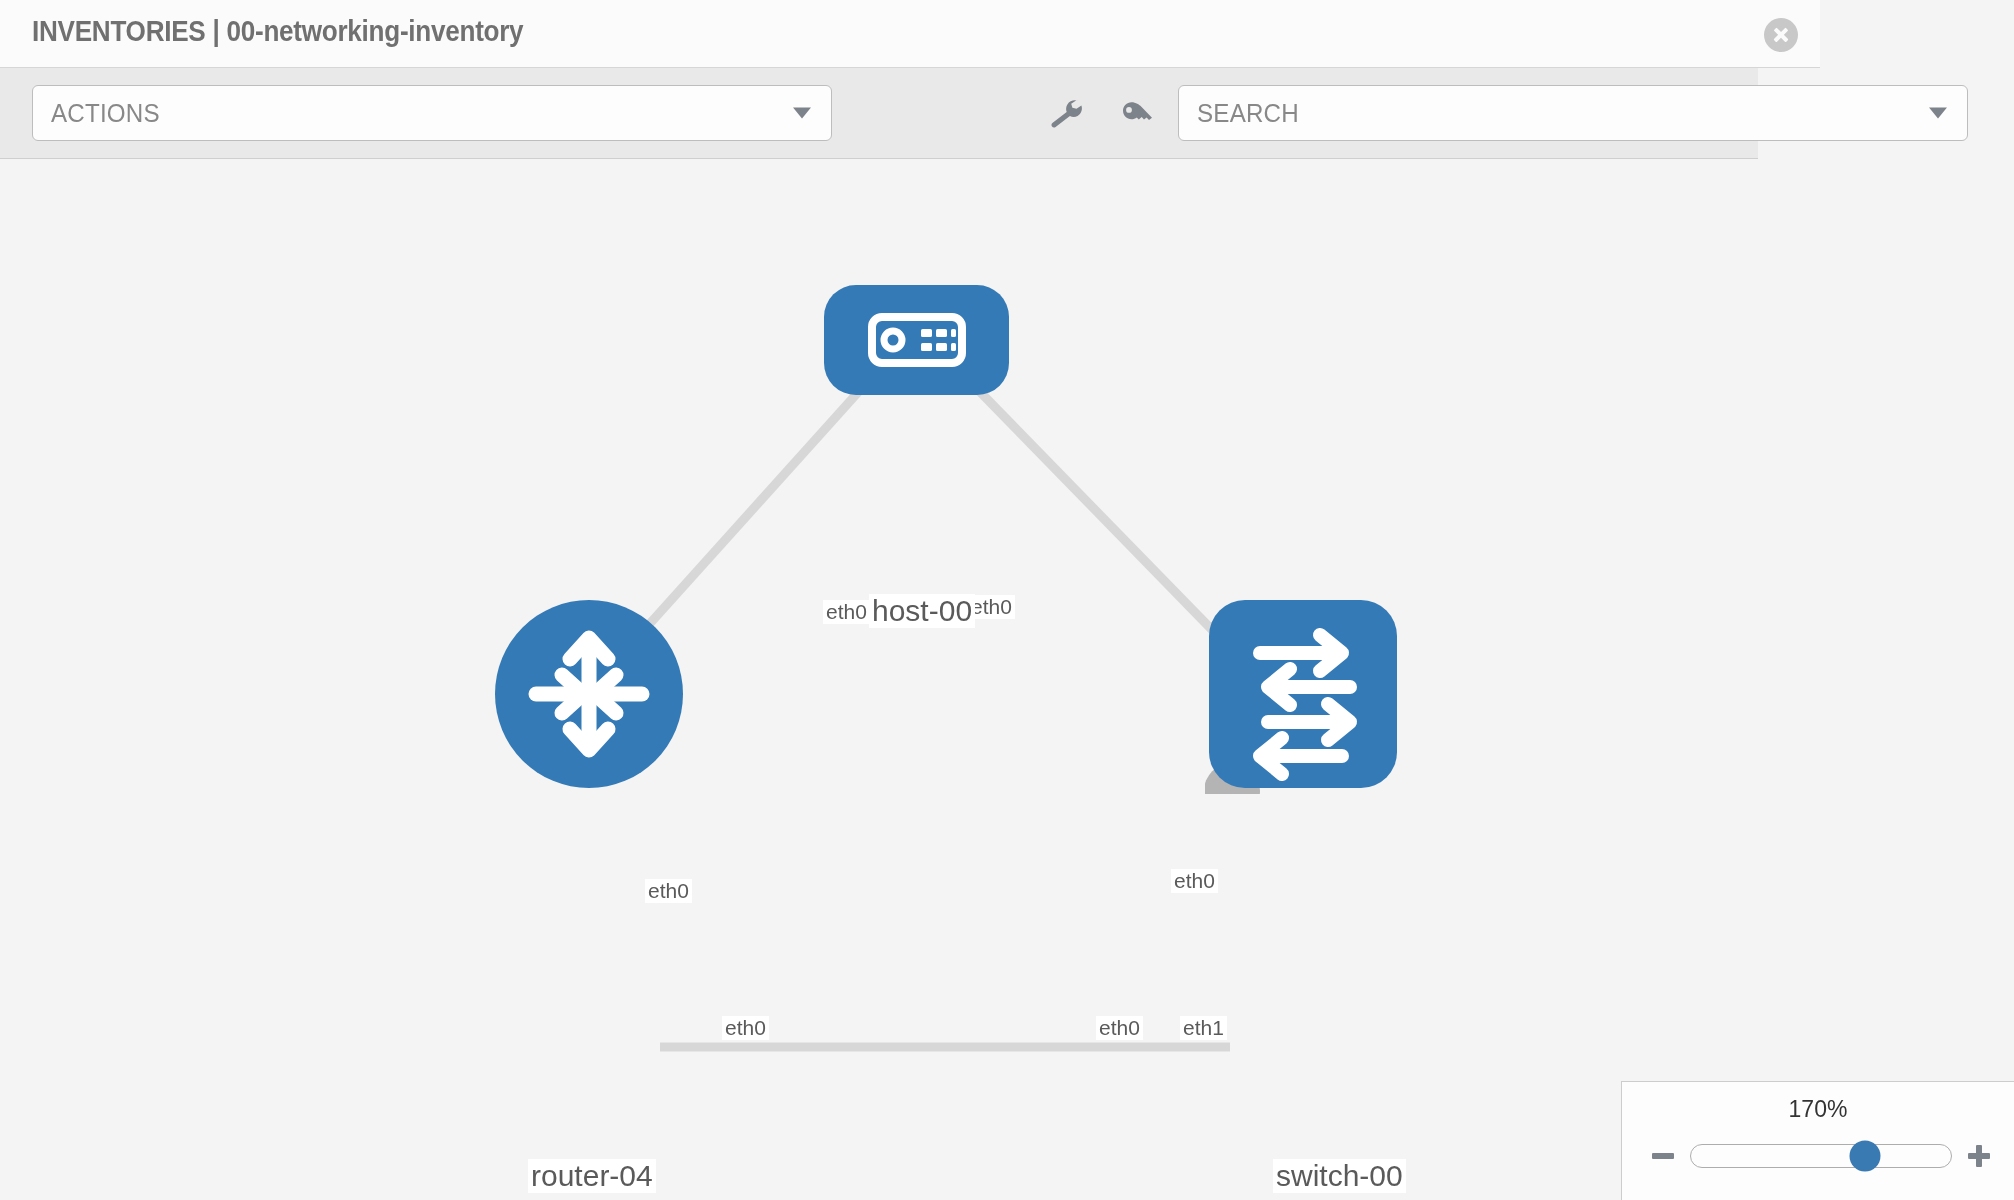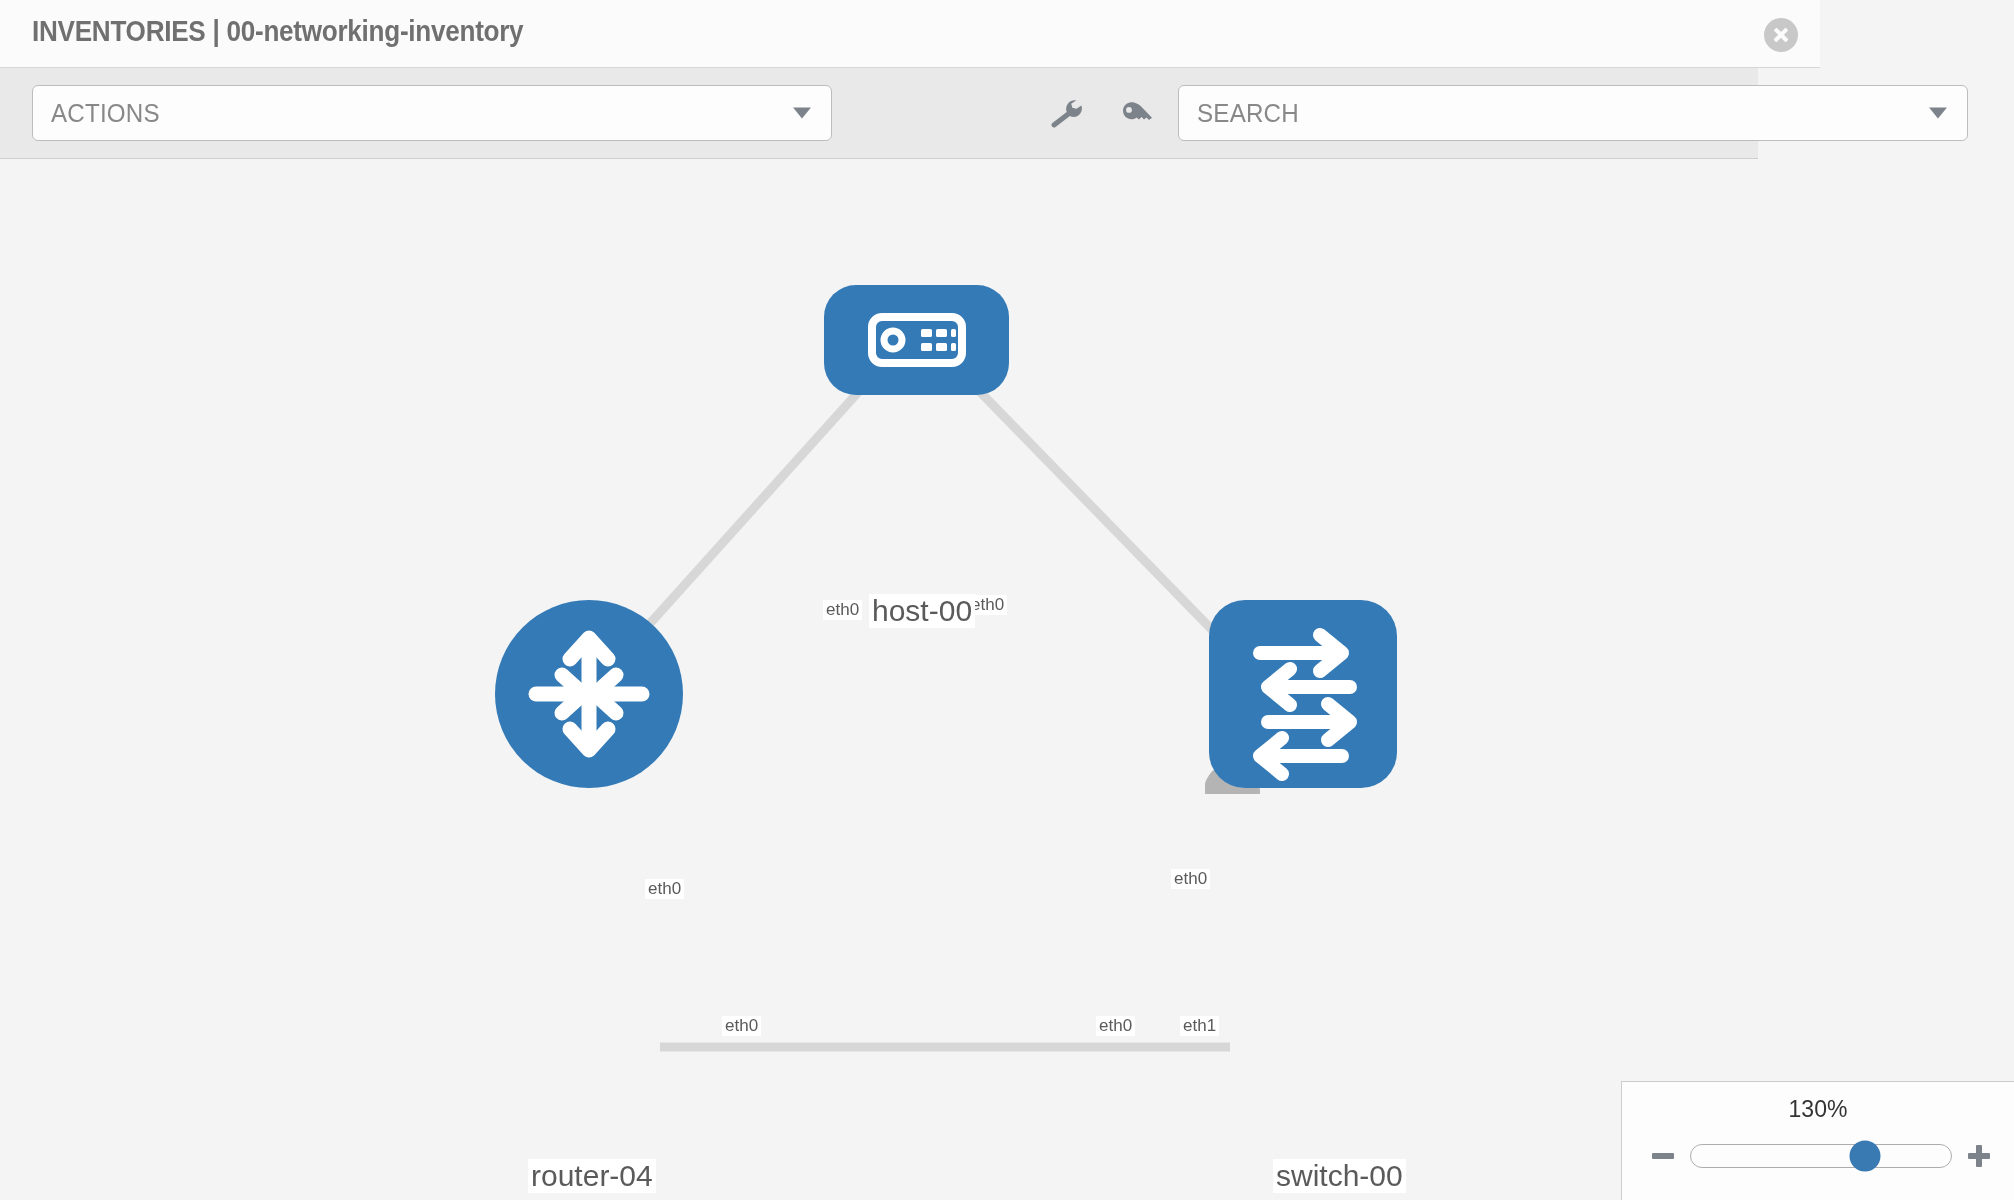--- a/index.html
+++ b/index.html
@@ -135,21 +135,21 @@
     background: #ffffff;
     color: #5a5a5a;
     white-space: nowrap;
     line-height: 1.05;
   }
   .node-label {
     font-size: 30px;
     padding: 1px 3px;
   }
   .if-label {
-    font-size: 17px;
+    font-size: 21px;
     padding: 1px 3px;
   }
 
   
   .zoom-panel {
     position: absolute;
     left: 1621px;
     top: 1081px;
     width: 393px;
     height: 119px;
@@ -344,21 +344,21 @@
     <span class="if-label" style="left:1096px; top:857px;">eth0</span>
     <span class="if-label" style="left:1180px; top:857px;">eth1</span>
 
     <span class="node-label" style="left:869px; top:427px;margin-top:8px;">host-00</span>
     <span class="node-label" style="left:528px; top:1000px;">router-04</span>
     <span class="node-label" style="left:1273px; top:1000px;">switch-00</span>
 
   </div>
 
   <div class="zoom-panel">
-    <div class="zoom-level">130%</div>
+    <div class="zoom-level">170%</div>
     <div class="zoom-row">
       <div class="zoom-minus"></div>
       <div class="zoom-track">
         <div class="zoom-thumb" id="zoom-thumb" style="left: 67%;"></div>
       </div>
       <div class="zoom-plus"></div>
     </div>
   </div>
 
 </div>

